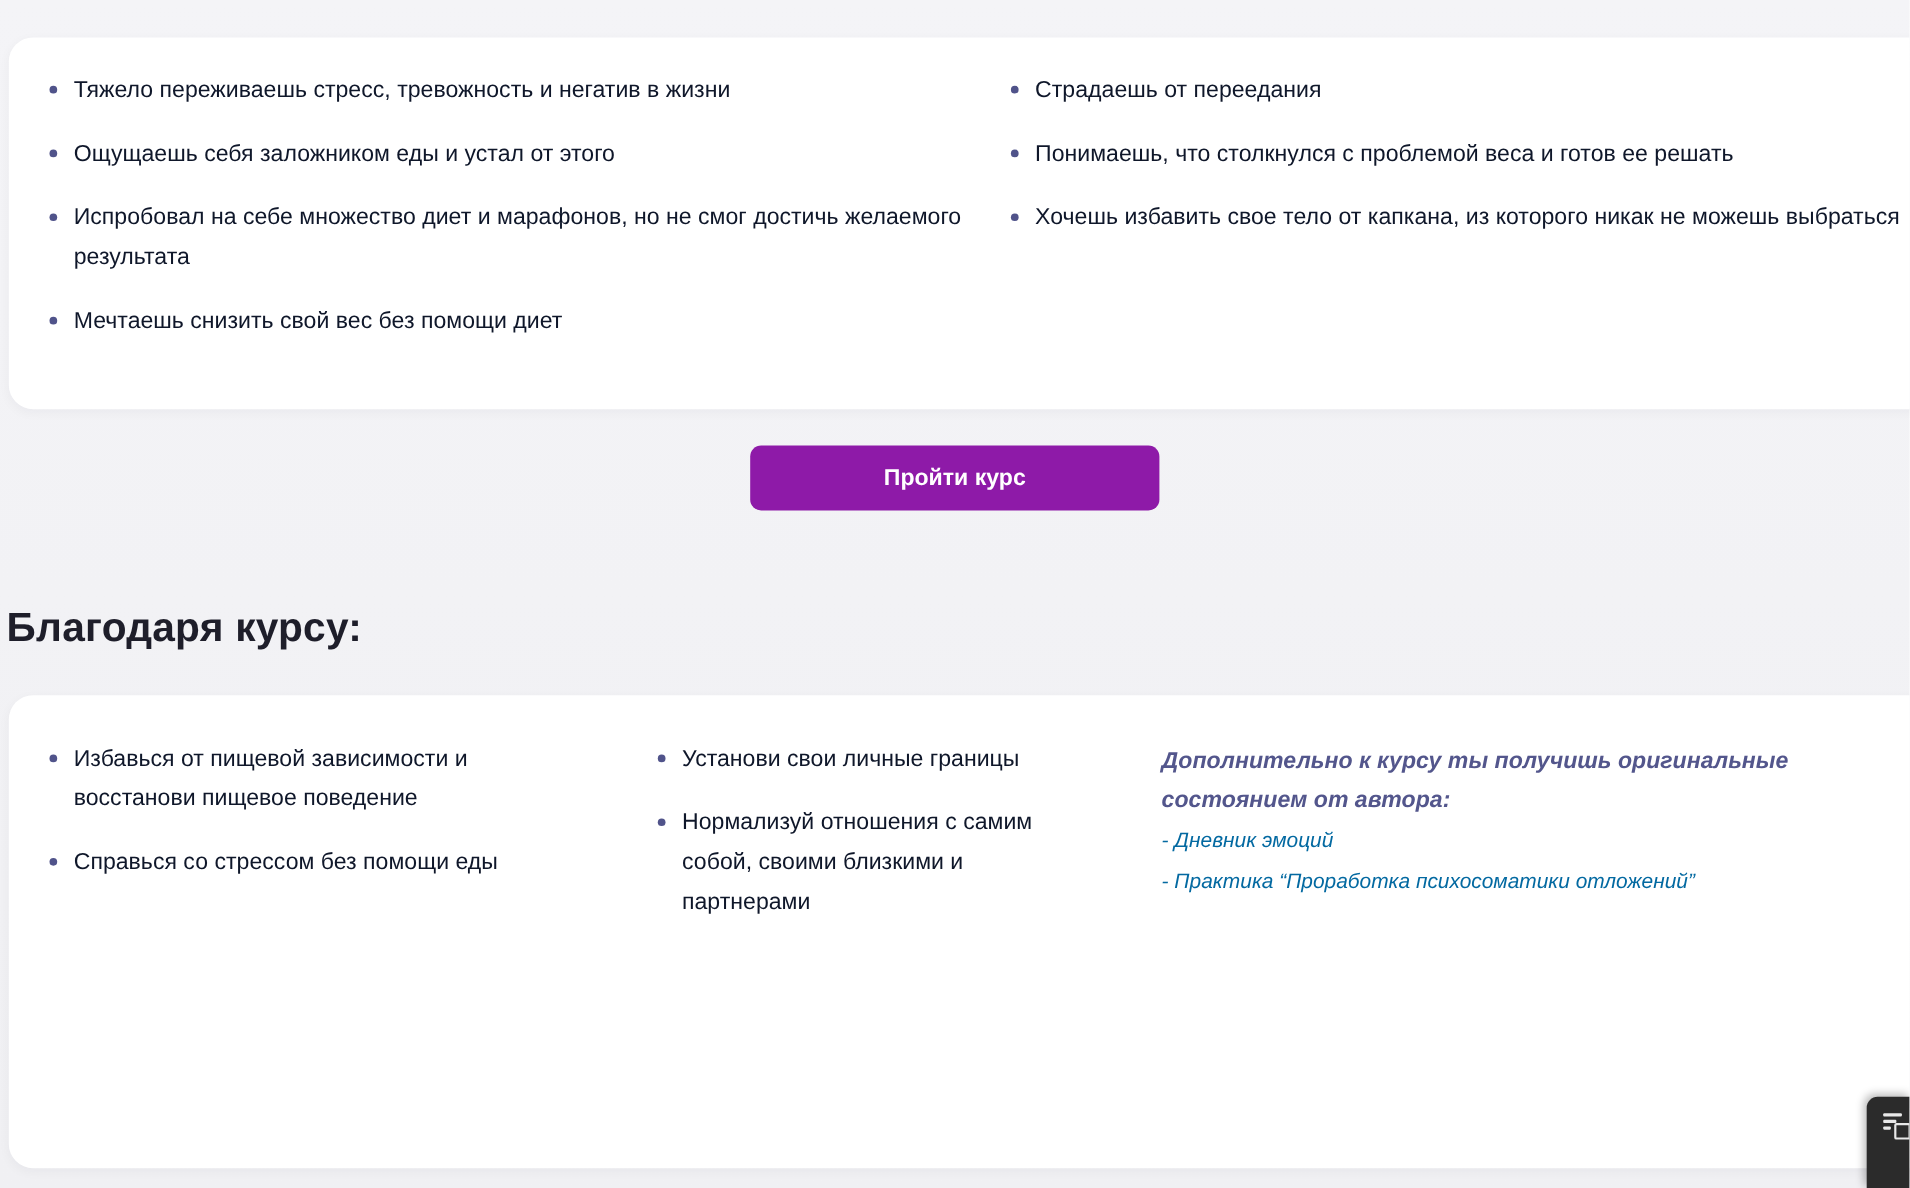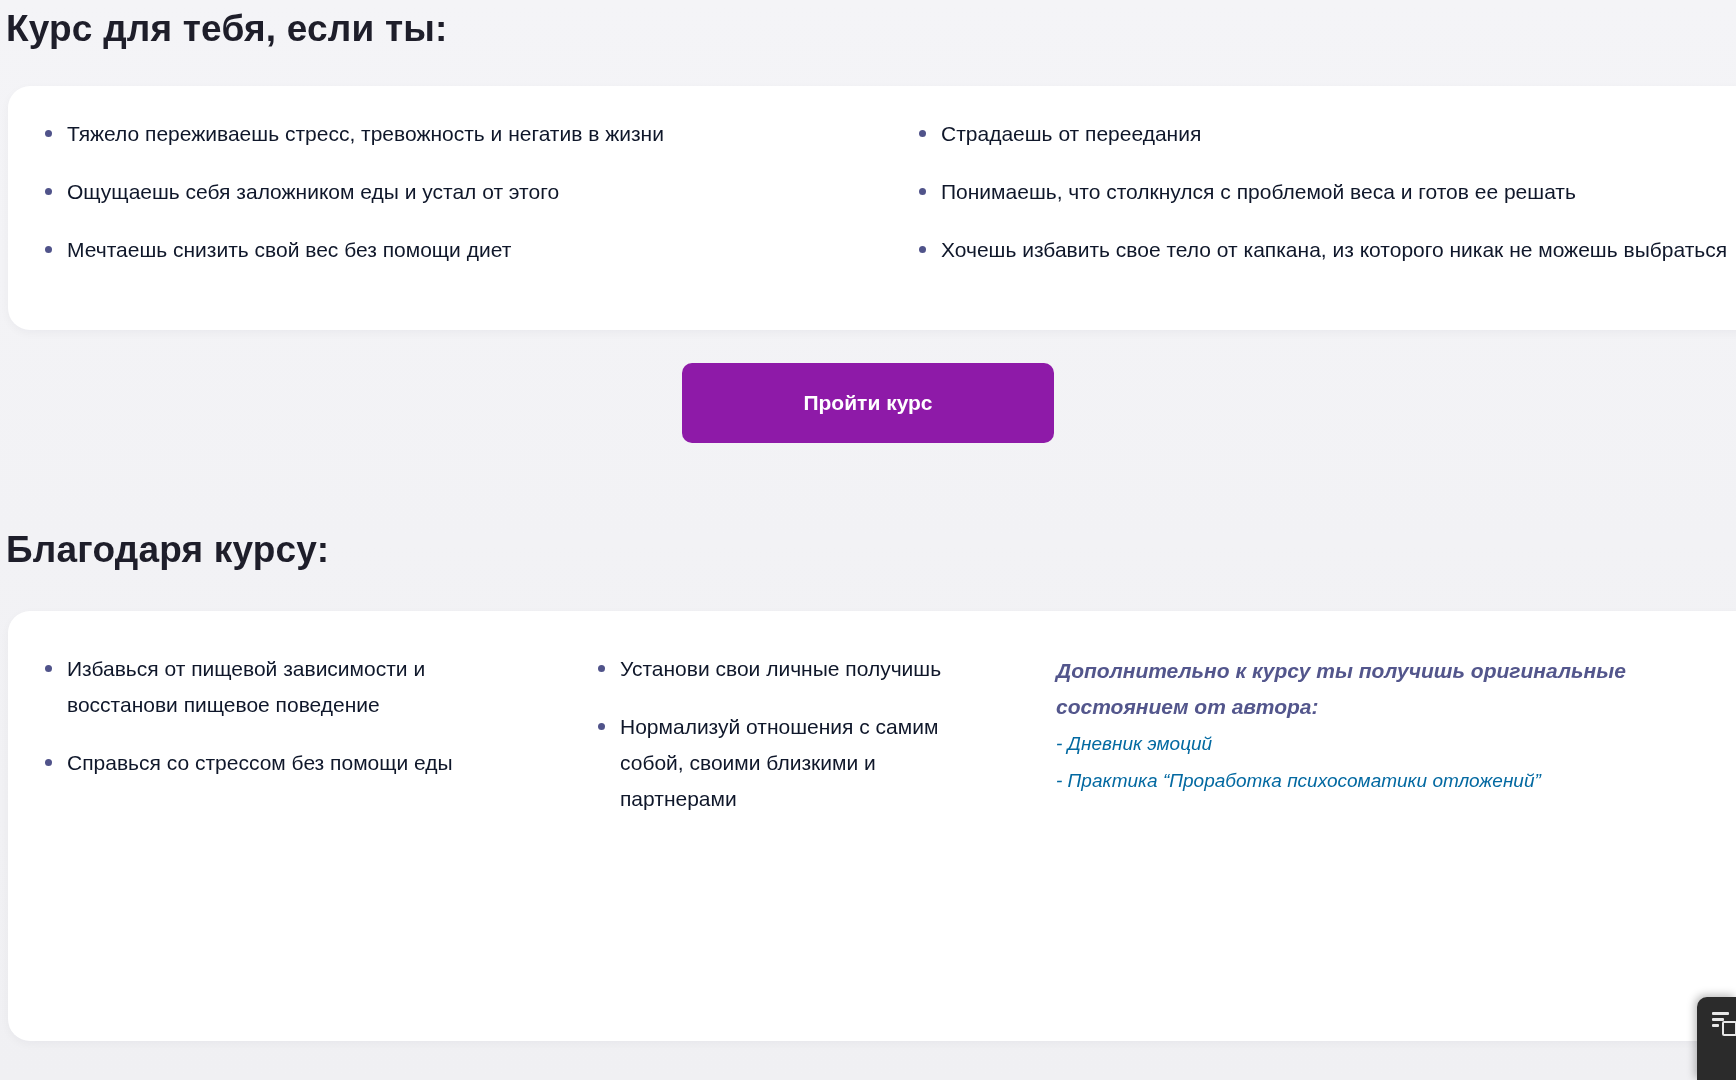--- a/index.html
+++ b/index.html
@@ -102,21 +102,21 @@
   }
   .extras-item:first-of-type { margin-top: 3px; }
 
   .cta-row { text-align: center; }
   .cta-button {
     display: inline-flex;
     align-items: center;
     justify-content: center;
     margin-top: 33px;
     width: 372px;
-    height: 80px;
+    height: 59px;
     border: none;
     border-radius: 10px;
     background: #8e1aa8;
     color: #ffffff;
     font-family: "Liberation Sans", sans-serif;
     font-size: 21px;
     font-weight: 700;
     cursor: pointer;
   }
 
@@ -150,26 +150,26 @@
     height: 11px;
     border: 2px solid #e8e8e8;
     border-radius: 2px;
     background: #2b2b2b;
   }
 </style>
 </head>
 <body>
 
 <section>
-  <h2 class="section-title title-audience">Курс для тебя, если ты:</h2>
 
   <div class="card card-audience">
     <ul class="bullets aud-left">
       <li>Тяжело переживаешь стресс, тревожность и негатив в жизни</li>
       <li>Ощущаешь себя заложником еды и устал от этого</li>
+      <li>Испробовал на себе множество диет и марафонов, но не смог достичь желаемого результата</li>
       <li>Мечтаешь снизить свой вес без помощи диет</li>
     </ul>
     <ul class="bullets aud-right">
       <li>Страдаешь от переедания</li>
       <li>Понимаешь, что столкнулся с проблемой веса и готов ее решать</li>
       <li>Хочешь избавить свое тело от капкана, из которого никак не можешь выбраться</li>
     </ul>
   </div>
 
   <div class="cta-row">
@@ -179,21 +179,21 @@
 
 <section>
   <h2 class="section-title title-benefits">Благодаря курсу:</h2>
 
   <div class="card card-benefits">
     <ul class="bullets ben-col1">
       <li>Избавься от пищевой зависимости и восстанови пищевое поведение</li>
       <li>Справься со стрессом без помощи еды</li>
     </ul>
     <ul class="bullets ben-col2">
-      <li>Установи свои личные получишь</li>
+      <li>Установи свои личные границы</li>
       <li>Нормализуй отношения с самим собой, своими близкими и партнерами</li>
     </ul>
     <div class="ben-col3 extras">
       <p class="extras-intro">Дополнительно к курсу ты получишь оригинальные состоянием от автора:</p>
       <p class="extras-item">- Дневник эмоций</p>
       <p class="extras-item">- Практика “Проработка психосоматики отложений”</p>
     </div>
   </div>
 </section>
 

